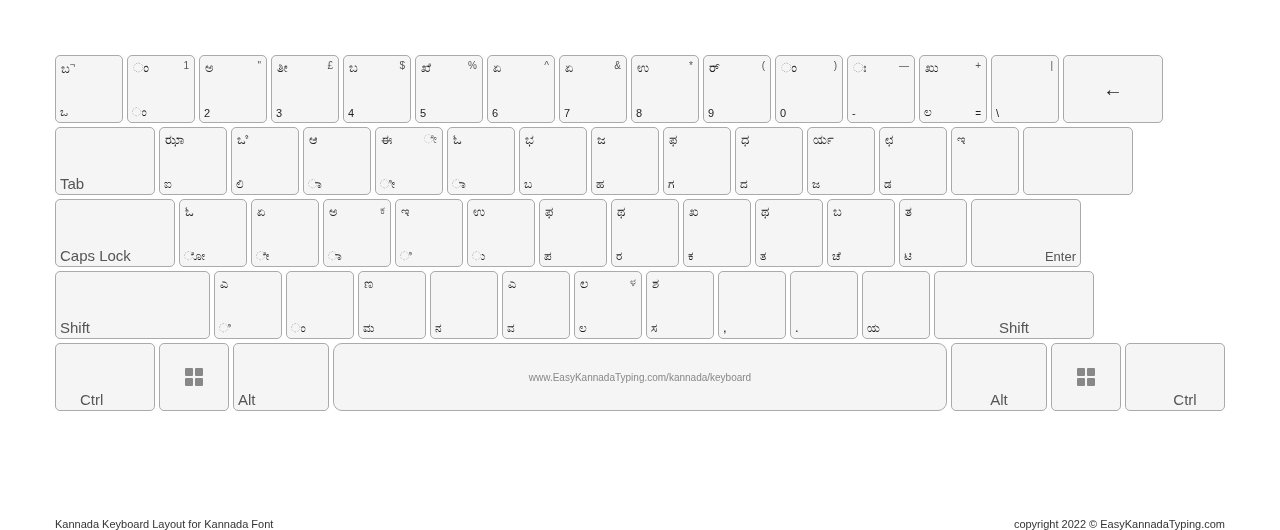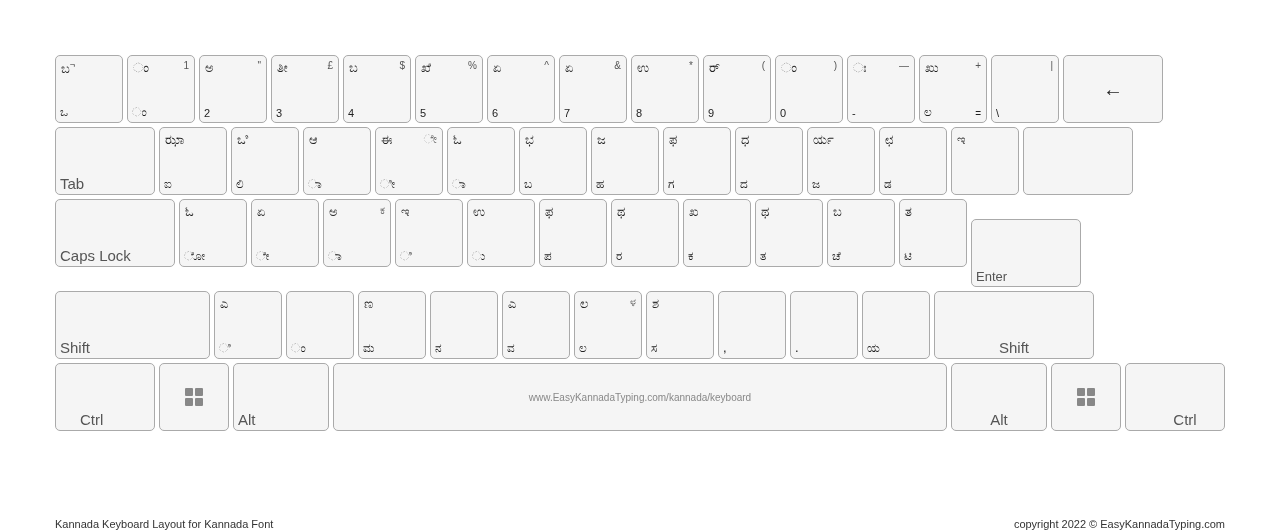--- a/index.html
+++ b/index.html
@@ -62,21 +62,21 @@
       color: #555;
     }
     .key-wide-tab { min-width: 100px; }
     .key-wide-caps { min-width: 120px; }
     .key-wide-shift-l { min-width: 155px; }
     .key-wide-shift-r { min-width: 160px; }
     .key-wide-enter { min-width: 120px; justify-content: center; align-items: flex-end; }
     .key-wide-backspace { min-width: 100px; justify-content: center; align-items: center; }
     .key-wide-ctrl { min-width: 100px; padding-left: 24px; }
     .key-wide-win { min-width: 70px; justify-content: center; align-items: center; }
-    .key-wide-space { flex: 1; justify-content: center; align-items: center; font-size: 10px; color: #888; }
+    .key-wide-space { flex: 1; justify-content: center; align-items: center; font-size: 10px; color: #888; border-radius: 9px; }
     .win-logo {
       display: grid;
       grid-template-columns: 1fr 1fr;
       gap: 2px;
       width: 18px;
       height: 18px;
     }
     .win-logo div {
       background: #888;
       border-radius: 1px;
@@ -273,21 +273,21 @@
       <span class="bottom-left kannada">ತ</span>
     </div>
     <div class="key">
       <span class="top-left kannada">ಬ</span>
       <span class="bottom-left kannada">ಚೆ</span>
     </div>
     <div class="key">
       <span class="top-left kannada">ತ</span>
       <span class="bottom-left kannada">ಟಿ</span>
     </div>
-    <div class="key key-wide-enter" style="min-width:110px; justify-content:flex-end; align-items:flex-start;margin-top:20px;">
+    <div class="key key-wide-enter" style="min-width:110px; justify-content:flex-end; align-items:flex-end;">
       <span class="label" style="font-size:13px;">Enter</span>
     </div>
   </div>
 
   <div class="keyboard-row">
     <div class="key key-wide-shift-l">
       <span class="label">Shift</span>
     </div>
     <div class="key">
       <span class="top-left kannada">ಎ</span>

